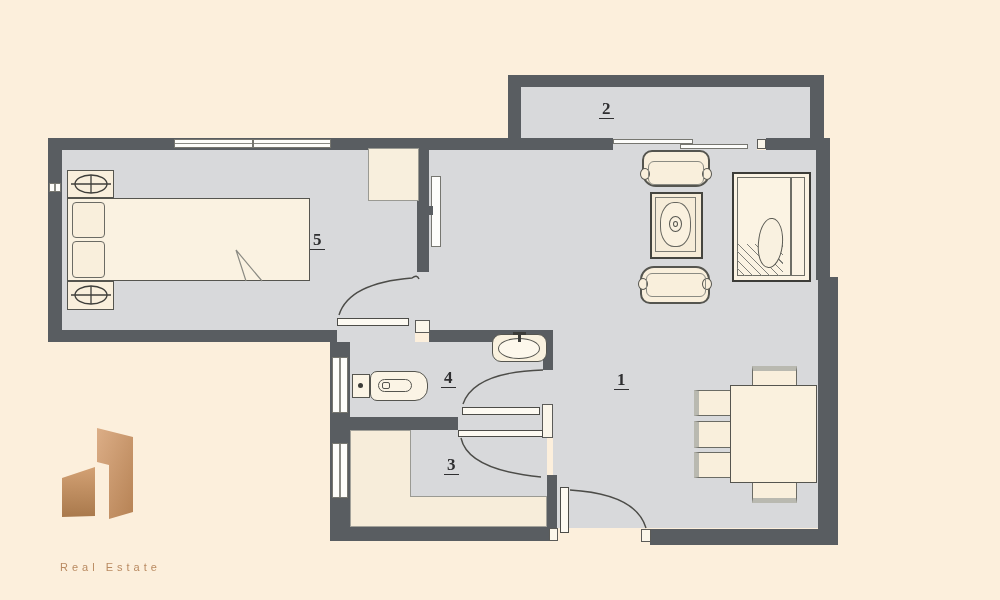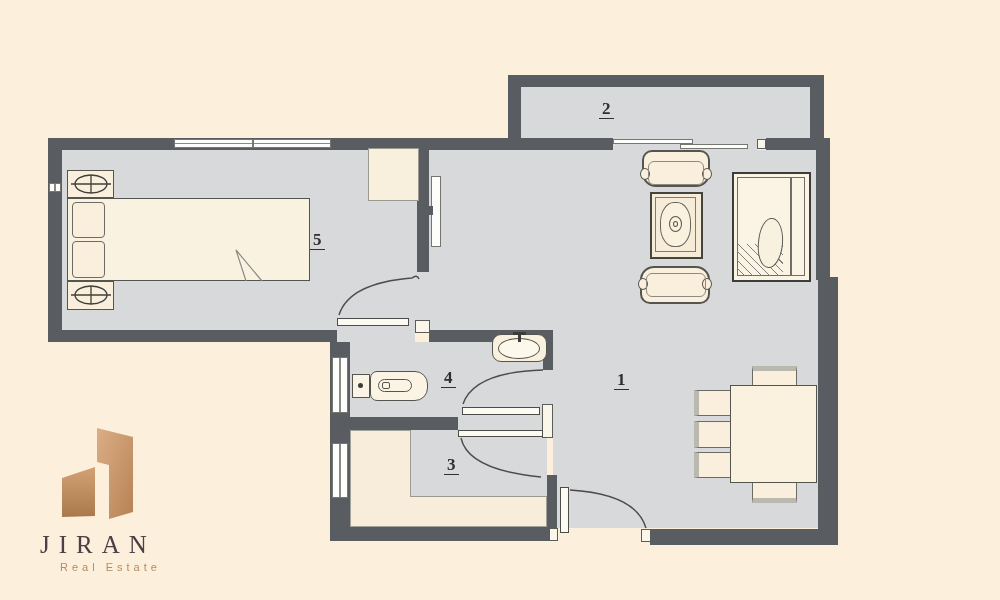--- a/index.html
+++ b/index.html
@@ -161,16 +161,15 @@
           <stop offset="1" stop-color="#b68254"></stop>
       </linearGradient>
       <linearGradient id="lg2" x1="0" y1="0" x2="0" y2="1">
         <stop offset="0" stop-color="#d3a174"></stop>
           <stop offset="1" stop-color="#a9794c"></stop>
       </linearGradient>
     </defs>
     <polygon points="42,8 78,17 78,92 54,99 54,45 42,42" fill="url(#lg1)"></polygon>
     <polygon points="7,58 40,47 40,96 7,97" fill="url(#lg2)"></polygon>
   </svg>
-  <div id="brand-name" style="left:40px;top:531px;">JIRAN</div>
   <div id="brand-tagline" style="left:60px;top:561px;">Real Estate</div>
 
 </div>
 
 </body></html>

